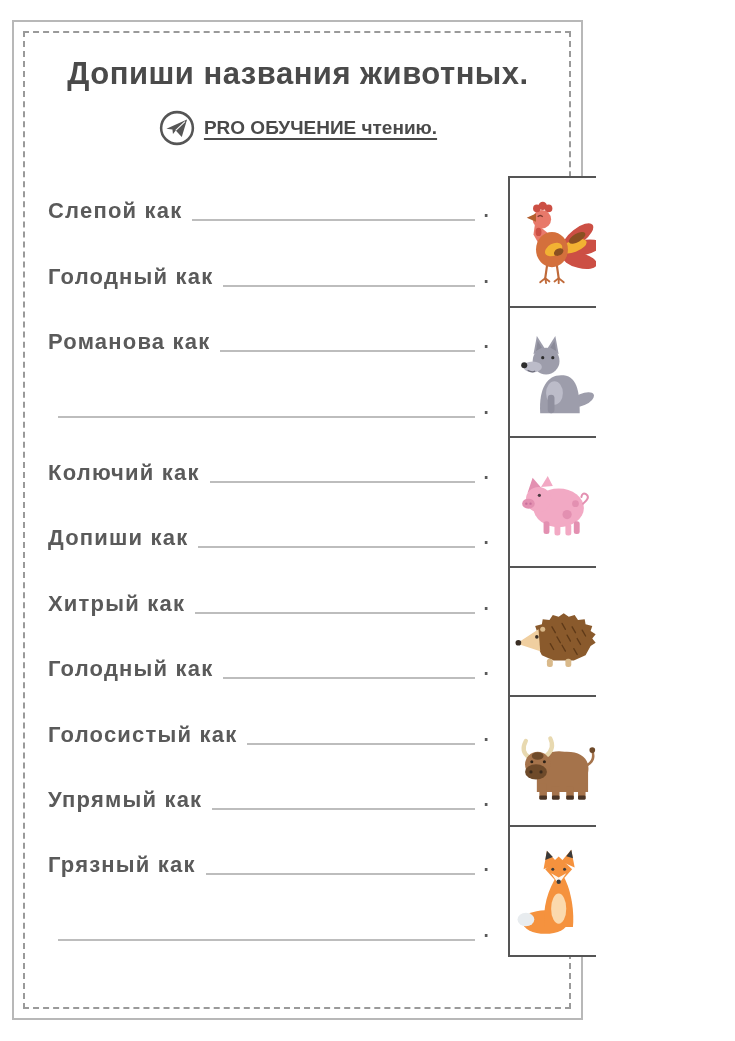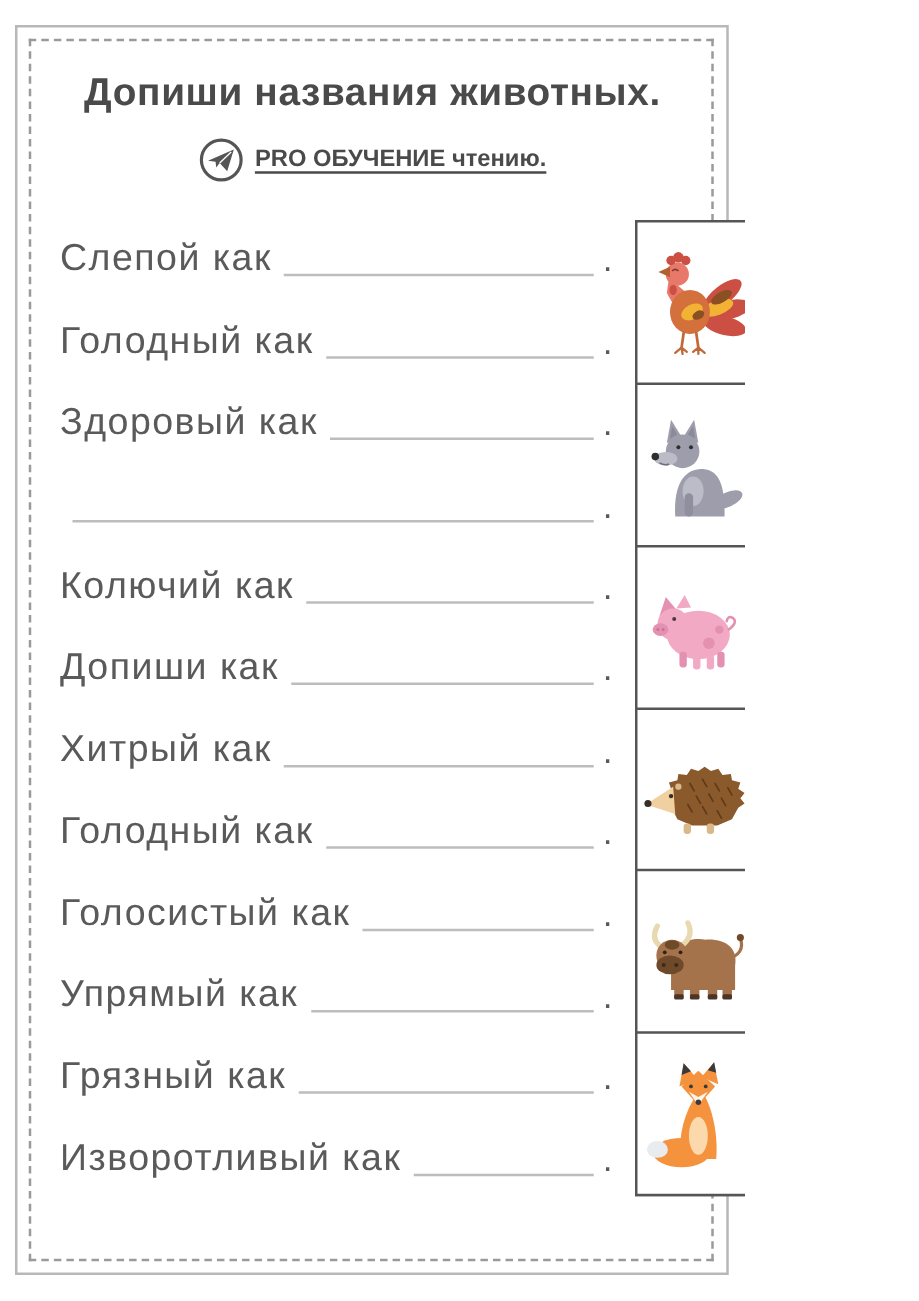--- a/index.html
+++ b/index.html
@@ -24,21 +24,21 @@
     align-items:center;gap:9px;color:var(--title,#4a4a4a);font-size:19px;font-weight:500;
   }
   .tg{width:36px;height:36px;display:inline-flex;}
   .channel{
     font-weight:600;text-decoration:underline;text-underline-offset:4px;
     text-decoration-thickness:1.5px;cursor:pointer;
   }
   .phrases{position:absolute;left:48px;top:167px;width:442px;}
   .row{height:65.4px;display:flex;align-items:flex-end;box-sizing:border-box;padding-bottom:10px;}
   .label{
-    font-size:30px;font-weight:400;color:var(--ink,#5a5a5a);
+    font-size:22px;font-weight:700;color:var(--ink,#5a5a5a);
     letter-spacing:1.2px;white-space:nowrap;line-height:1;
   }
   .blank{flex:1;border-bottom:2px solid var(--line,#bdbdbd);height:0;margin:0 7px 1px 10px;}
   .dot{font-size:28px;color:var(--ink,#5a5a5a);font-weight:300;line-height:1;}
   .grid{
     position:absolute;left:508px;top:176px;width:190px;height:777px;
     display:grid;grid-template-columns:1fr 1fr;grid-template-rows:repeat(6,1fr);
     border:2px solid var(--grid,#555);background:var(--grid,#555);grid-gap:2px;
   }
   .cell{background:#fff;display:flex;align-items:center;justify-content:center;}
@@ -69,21 +69,21 @@
         <span class="label">Слепой как</span>
         <div class="blank"></div>
         <span class="dot">.</span>
       </div>
       <div class="row">
         <span class="label">Голодный как</span>
         <div class="blank"></div>
         <span class="dot">.</span>
       </div>
       <div class="row">
-        <span class="label">Здоровый как</span>
+        <span class="label">Романова как</span>
         <div class="blank"></div>
         <span class="dot">.</span>
       </div>
       <div class="row">
         <div class="blank"></div>
         <span class="dot">.</span>
       </div>
       <div class="row">
         <span class="label">Колючий как</span>
         <div class="blank"></div>
@@ -113,21 +113,20 @@
         <span class="label">Упрямый как</span>
         <div class="blank"></div>
         <span class="dot">.</span>
       </div>
       <div class="row">
         <span class="label">Грязный как</span>
         <div class="blank"></div>
         <span class="dot">.</span>
       </div>
       <div class="row">
-        <span class="label">Изворотливый как</span>
         <div class="blank"></div>
         <span class="dot">.</span>
       </div>
     </div>
 
   <div class="grid" id="grid">
       <div class="cell">
         <svg viewBox="0 0 100 106">
           <ellipse cx="75" cy="46" rx="22" ry="9" fill="#cc4f44" transform="rotate(-38 75 46)"></ellipse>
 <ellipse cx="80" cy="60" rx="23" ry="9" fill="#cc4f44" transform="rotate(-12 80 60)"></ellipse>

